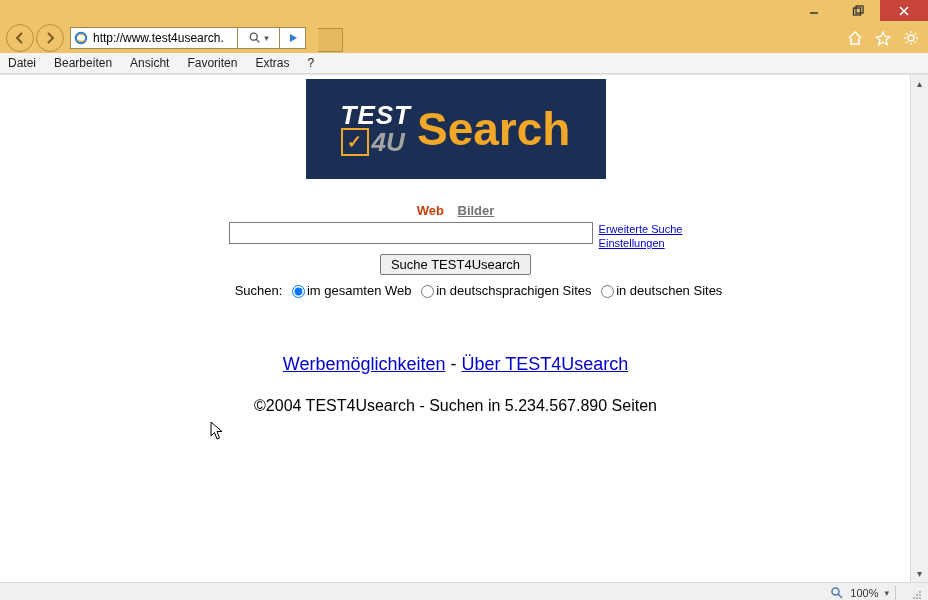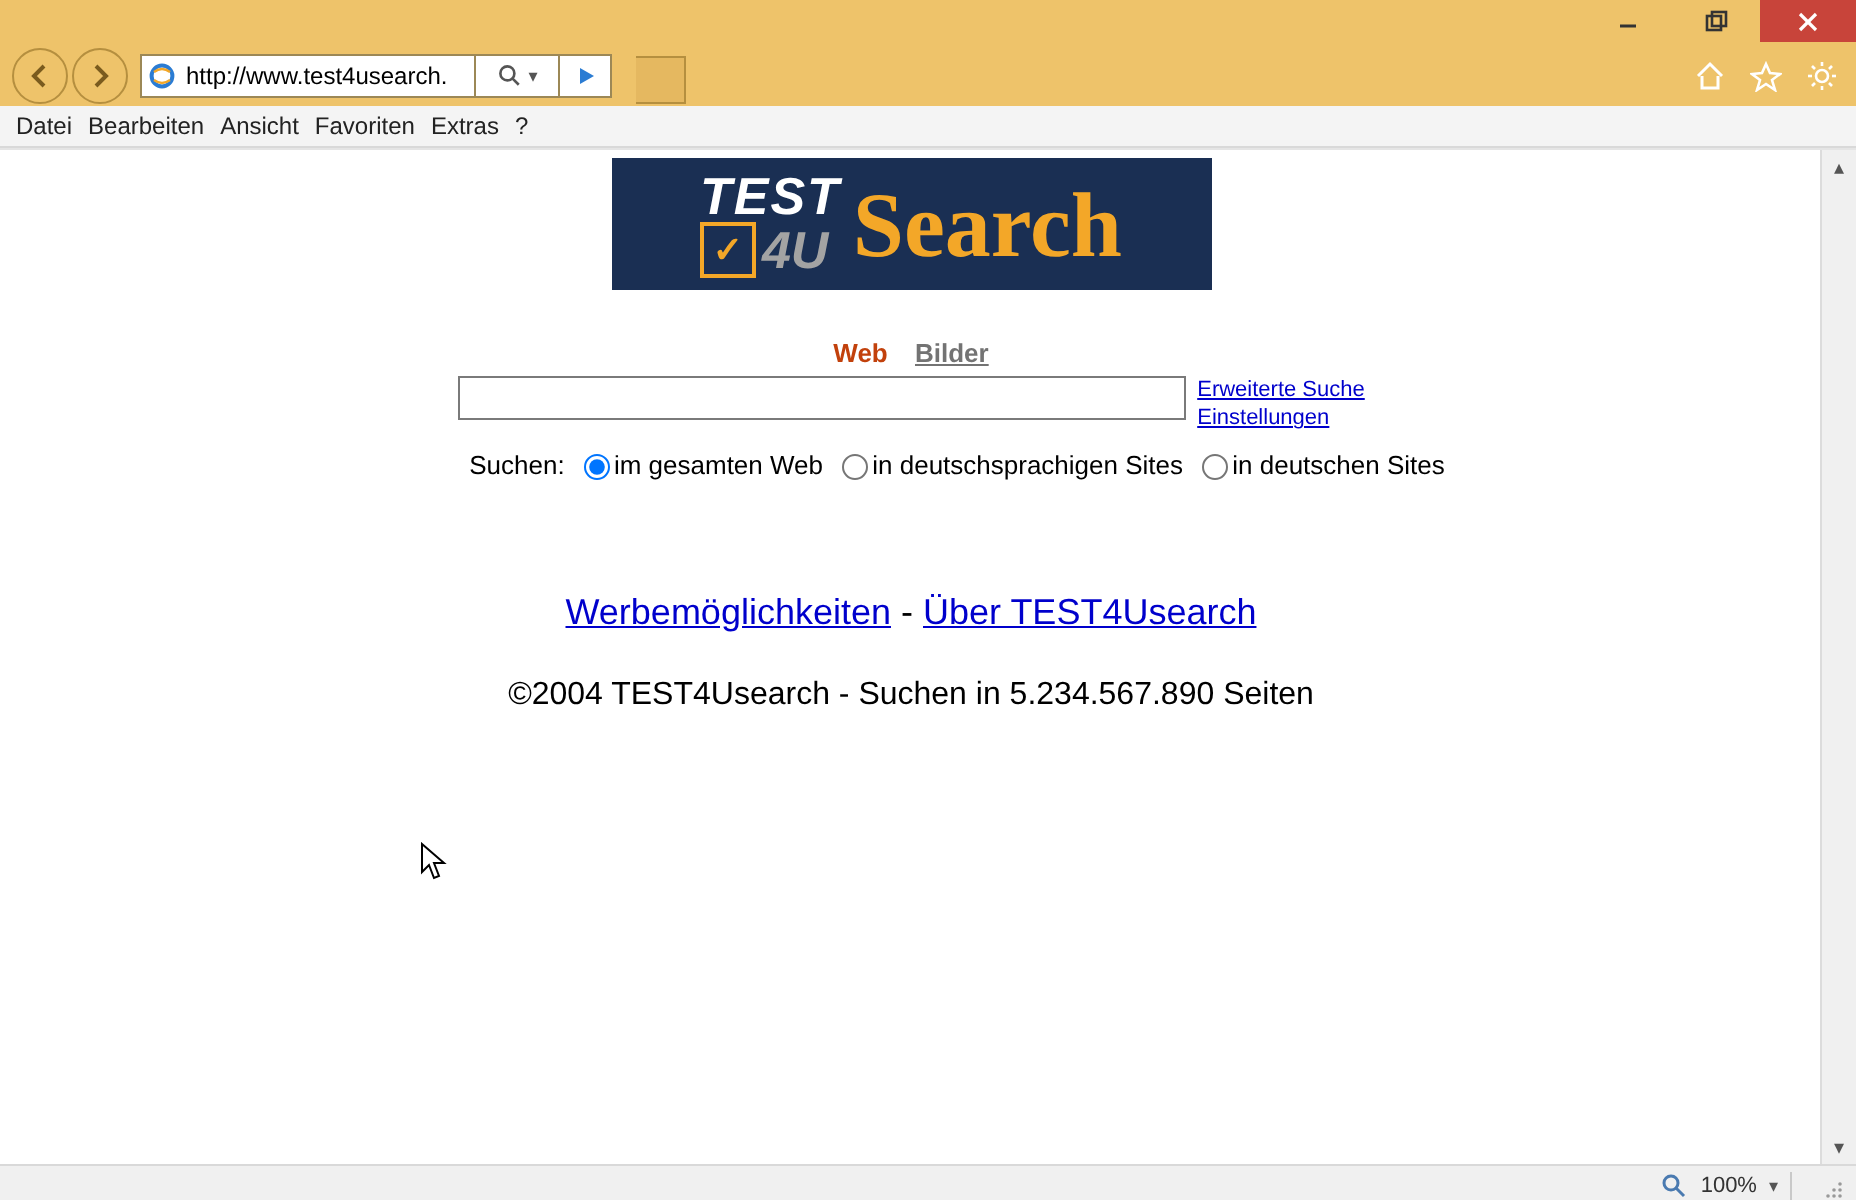--- a/index.html
+++ b/index.html
@@ -142,21 +142,21 @@
   }
 
   
   .menubar {
     height:20px;
     background:#f4f4f4;
     border-bottom:1px solid #d9d9d9;
     display:flex;
     align-items:center;
     padding:0 8px;
-    gap:8px;
+    gap:18px;
     font-size:12px;
     color:#222;
   }
 
   
   .viewport {
     position:relative;
     height: calc(600px - 23px - 30px - 20px - 20px);
     background:#fff;
     overflow:hidden;
@@ -178,21 +178,21 @@
     display:flex;align-items:center;justify-content:center;
     color:#555;font-size:10px;
   }
   .page {
     position:absolute;
     left:0; right:17px; top:0; bottom:0;
     overflow:hidden;
   }
 
   .logo-box {
-    width:300px;height:66px;
+    width:300px;height:100px;
     margin:4px auto 0;
     background:#1a2f53;
     display:flex;
     align-items:center;
     justify-content:center;
     gap:6px;
   }
   .logo-test4u {
     display:flex;flex-direction:column;align-items:flex-start;
     line-height:1;
@@ -200,21 +200,21 @@
   .logo-test4u .t1 { color:#fff; font-weight:800; font-size:26px; font-style:italic; letter-spacing:1px;}
   .logo-test4u .row2 { display:flex; align-items:center; gap:3px;}
   .logo-test4u .chk {
     width:24px;height:24px;border:2px solid #f3a728;
     display:flex;align-items:center;justify-content:center;
     font-size:18px;color:#f3a728;font-weight:bold;
   }
   .logo-test4u .fu { color:#a3a3a3; font-weight:800; font-size:26px; font-style:italic;}
   .logo-search {
     color:#f3a728; font-weight:700; font-size:46px; letter-spacing:0;
-    font-family: Liberation Serif, serif;
+    font-family: Liberation Sans, sans-serif;
   }
 
   .search-area {
     margin-top:24px;
     text-align:center;
     font-size:13px;
   }
   .search-tabs { margin-bottom:4px; }
   .search-tabs b { color:#c2410c; }
   .search-tabs a { color:#737373; text-decoration:underline; margin-left:10px;font-weight:bold;}
@@ -427,20 +427,21 @@
       </div>
 
       <div class="search-row">
         <input class="search-input" type="text" style="">
         <div class="sidelinks">
           <a href="#">Erweiterte Suche</a>
           <a href="#">Einstellungen</a>
         </div>
       </div>
 
+      <button class="search-btn">Suche TEST4Usearch</button>
 
       <div class="scope-row">
         <span>Suchen:</span>
         <input type="radio" name="scope" checked="" style=""><span>im gesamten Web</span>
         <input type="radio" name="scope" style=""><span>in deutschsprachigen Sites</span>
         <input type="radio" name="scope" style=""><span>in deutschen Sites</span>
       </div>
     </div>
 
     <div class="footer-links">

